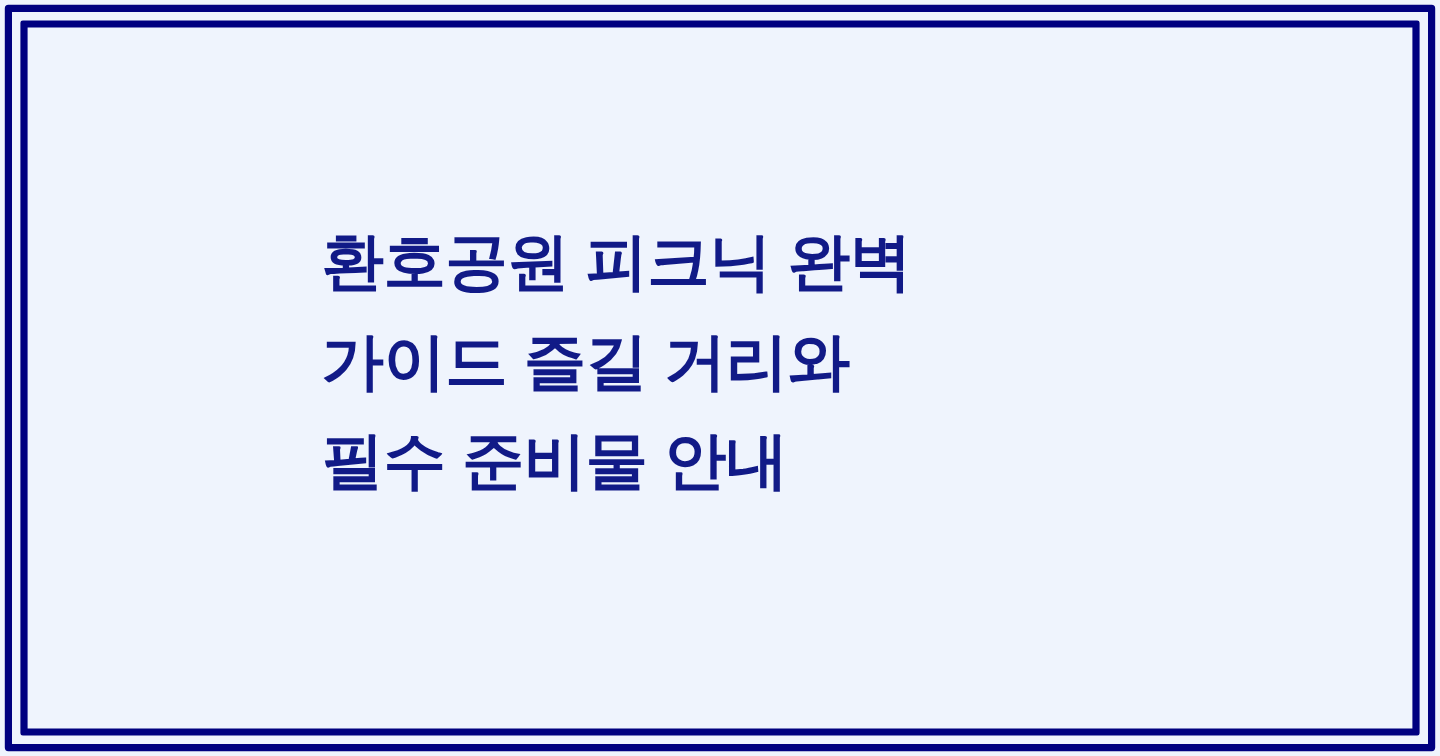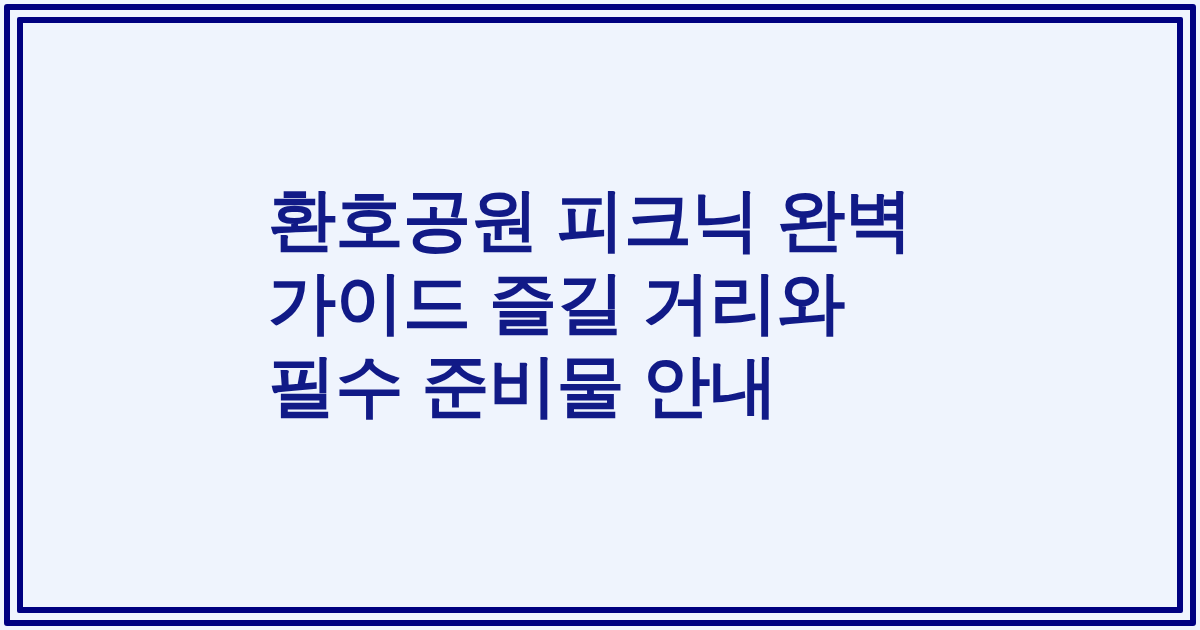--- a/index.html
+++ b/index.html
@@ -54,21 +54,21 @@
   .headline-block {
     position: absolute;
     left: 268px;
     top: 178px;
     width: 760px;
   }
 
   .headline {
     margin: 0;
     font-family: "Liberation Sans", "DejaVu Sans", sans-serif;
-    font-size: 68px;
+    font-size: 52px;
     line-height: 83px;
     font-weight: 700;
     letter-spacing: -0.5px;
     color: #111a87;
     text-align: left;
     white-space: pre-line;
     word-break: keep-all;
   }
 </style>
 </head>

